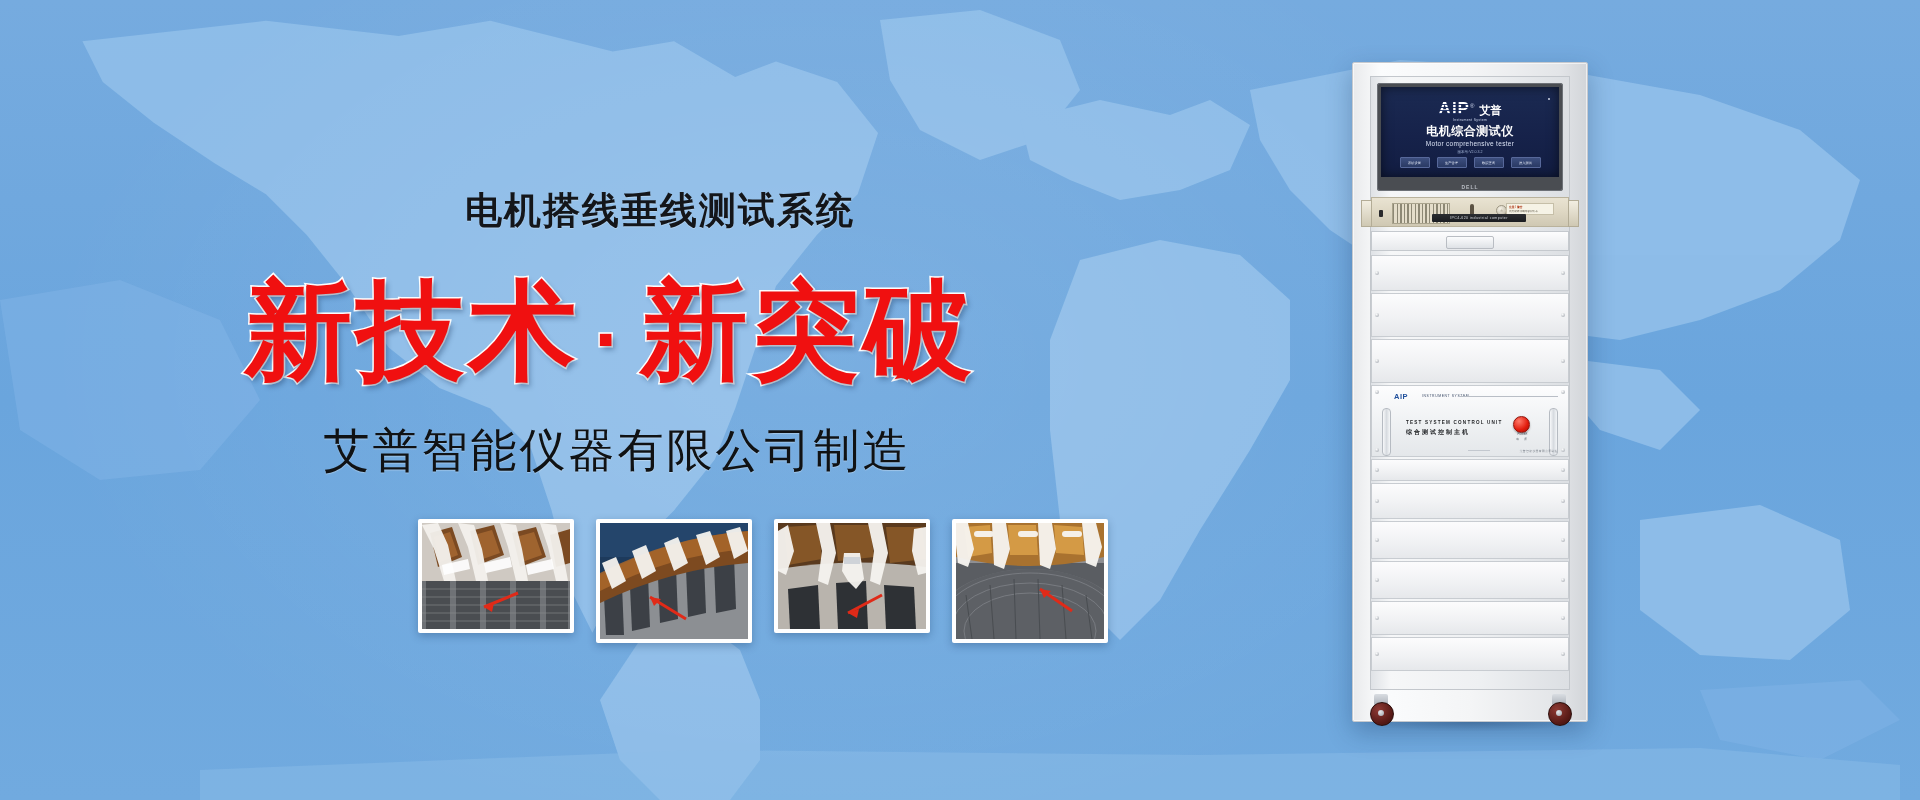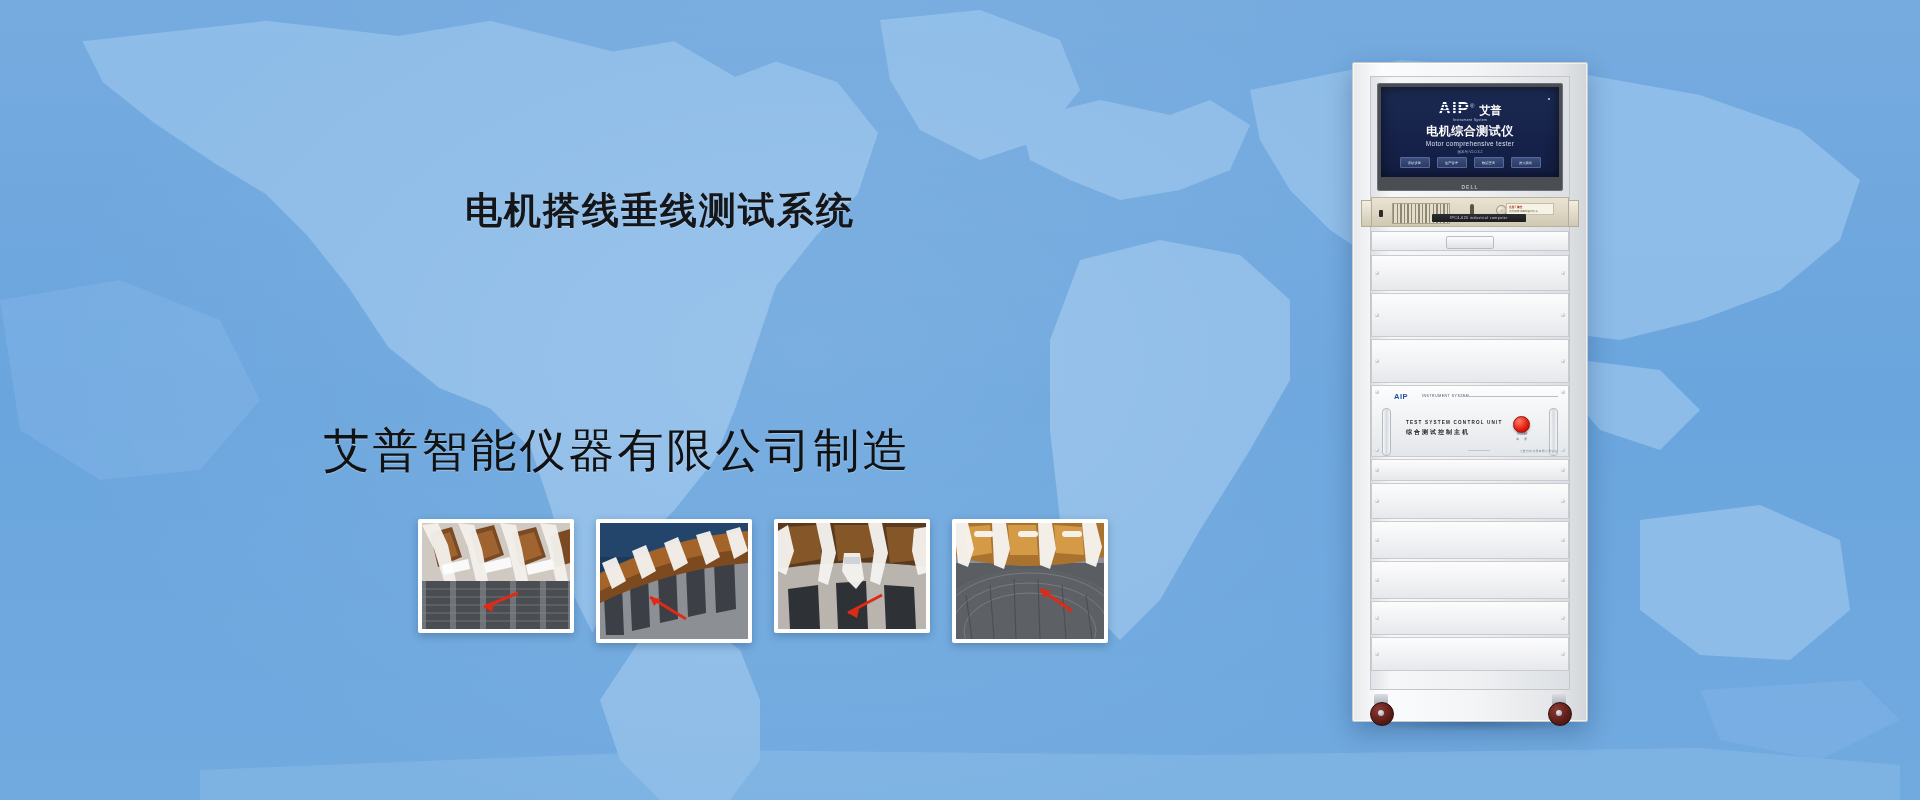--- a/index.html
+++ b/index.html
@@ -227,20 +227,23 @@
     </svg>
   </div>
   <div class="wash"></div>
 
   <div class="textcol">
 
     <div class="eyebrow">
       <span class="t">电机搭线垂线测试系统</span>
     </div>
 
+    <div class="headline">
+      <span>新技术</span><span class="dot">·</span><span>新突破</span>
+    </div>
 
     <div class="subline">
       <span>艾普智能仪器有限公司制造</span>
     </div>
 
     <div class="thumbs">
 
       <div class="thumb">
         <span class="ph">
           <svg viewBox="0 0 148 106" preserveAspectRatio="none">

